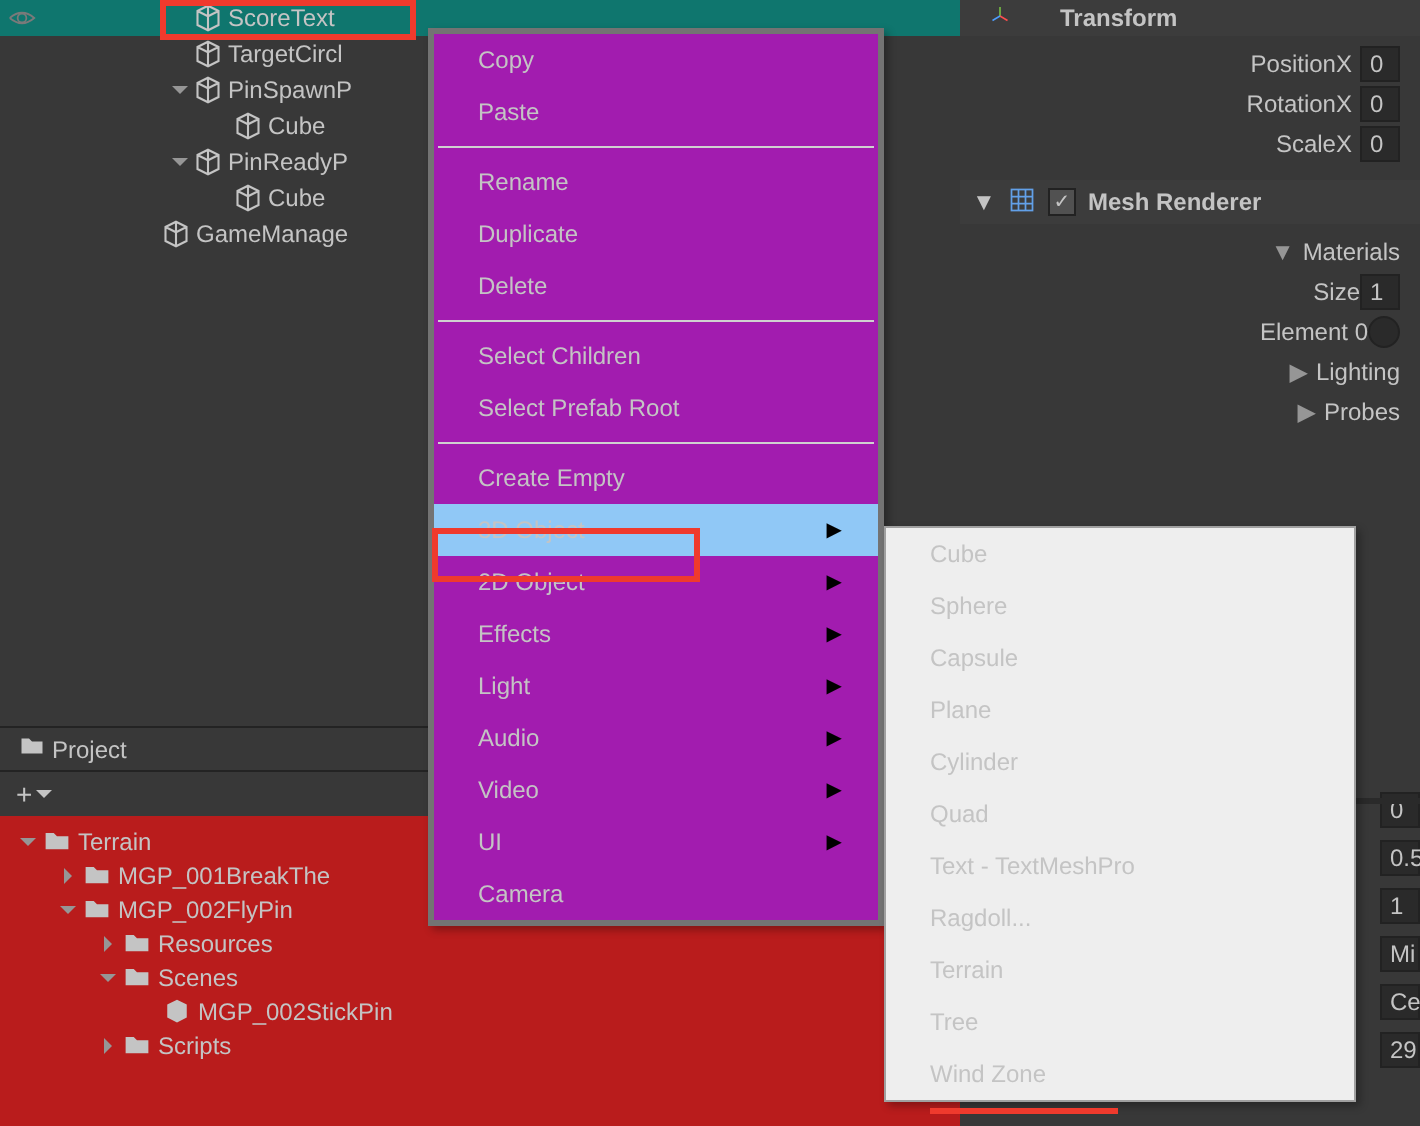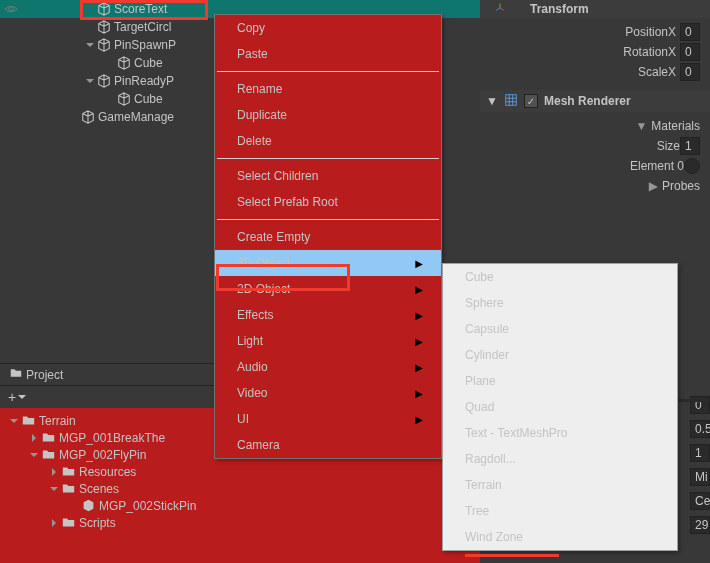--- a/index.html
+++ b/index.html
@@ -42,21 +42,21 @@
 .prop-row .val { display:flex; align-items:center; gap:4px; }
 .comp-header { display:flex; align-items:center; height:22px; padding-left:6px; gap:6px; margin-top:4px; background:#3c3c3c; }
 .comp-header .fold { color:#c4c4c4; }
 .checkbox { width:14px; height:14px; border:1px solid #222; background:#515151; display:inline-flex; align-items:center; justify-content:center; font-size:10px; }
 .comp-ico svg { width:14px; height:14px; }
 .sub-prop { padding-left:14px; }
 .num-field { background:#2a2a2a; border:1px solid #222; padding:1px 4px; min-width:20px; text-align:left; color:#c4c4c4; }
 .obj-field { background:#2a2a2a; border:1px solid #222; width:16px; height:16px; border-radius:8px; display:inline-block; }
 
 
-.menu { position:absolute; background:#b91c1c; border:1px solid #737373; box-shadow:2px 2px 4px rgba(0,0,0,0.3); }
+.menu { position:absolute; background:#a21caf; border:3px solid #737373; box-shadow:2px 2px 4px rgba(0,0,0,0.3); }
 .menu-item { height:26px; display:flex; align-items:center; justify-content:space-between; padding:0 18px 0 22px; color:#000; font-size:13px; }
 .menu-item.hl { background:#90c8f6;text-align:center; }
 .menu-item.disabled { color:#8c8c8c; }
 .menu-sep { height:1px; background:#d0d0d0; margin:4px 2px; }
 .menu-arrow { color:#000; font-size:10px; }
 
 .submenu { position:absolute; background:#eeeeee; border:1px solid #a0a0a0; box-shadow:2px 2px 4px rgba(0,0,0,0.3); }
 .submenu .menu-item { height:26px; padding:0 20px 0 22px; }
 
 .red-underline { position:absolute; height:3px; background:#ef3a2d; }
@@ -316,20 +316,23 @@
     <div class="prop-row">
       <span class="name"><span style="color:#969696;margin-right:4px;">▼</span><span>Materials</span></span>
     </div>
     <div class="prop-row sub-prop">
       <span class="name">Size</span>
       <span class="num-field">1</span>
     </div>
     <div class="prop-row sub-prop">
       <span class="name">Element 0</span>
       <span class="obj-field"></span>
+    </div>
+    <div class="prop-row">
+      <span class="name"><span style="color:#969696;margin-right:4px;">▶</span><span>Lighting</span></span>
     </div>
     <div class="prop-row">
       <span class="name"><span style="color:#969696;margin-right:4px;">▶</span><span>Probes</span></span>
     </div>
   </div>
 </div>
 
 <div style="position:absolute; right:0; top:396px;">
   <div class="num-field" style="width:20px; margin-bottom:6px;">0</div>
   <div class="num-field" style="width:20px; margin-bottom:6px;">0.5</div>
@@ -408,26 +411,26 @@
     <div class="menu-item">
       <span>Cube</span>
     </div>
     <div class="menu-item">
       <span>Sphere</span>
     </div>
     <div class="menu-item">
       <span>Capsule</span>
     </div>
     <div class="menu-item">
+      <span>Plane</span>
+    </div>
+    <div class="menu-item">
       <span>Cylinder</span>
     </div>
     <div class="menu-item">
-      <span>Plane</span>
-    </div>
-    <div class="menu-item">
       <span>Quad</span>
     </div>
     <div class="menu-item">
       <span>Text - TextMeshPro</span>
     </div>
     <div class="menu-item">
       <span>Ragdoll...</span>
     </div>
     <div class="menu-item">
       <span>Terrain</span>

